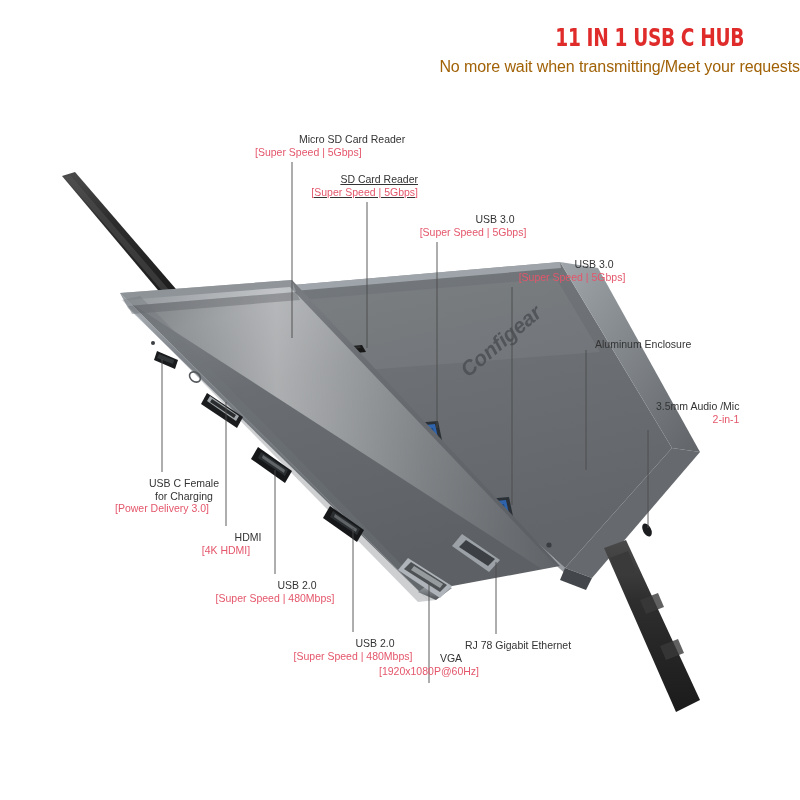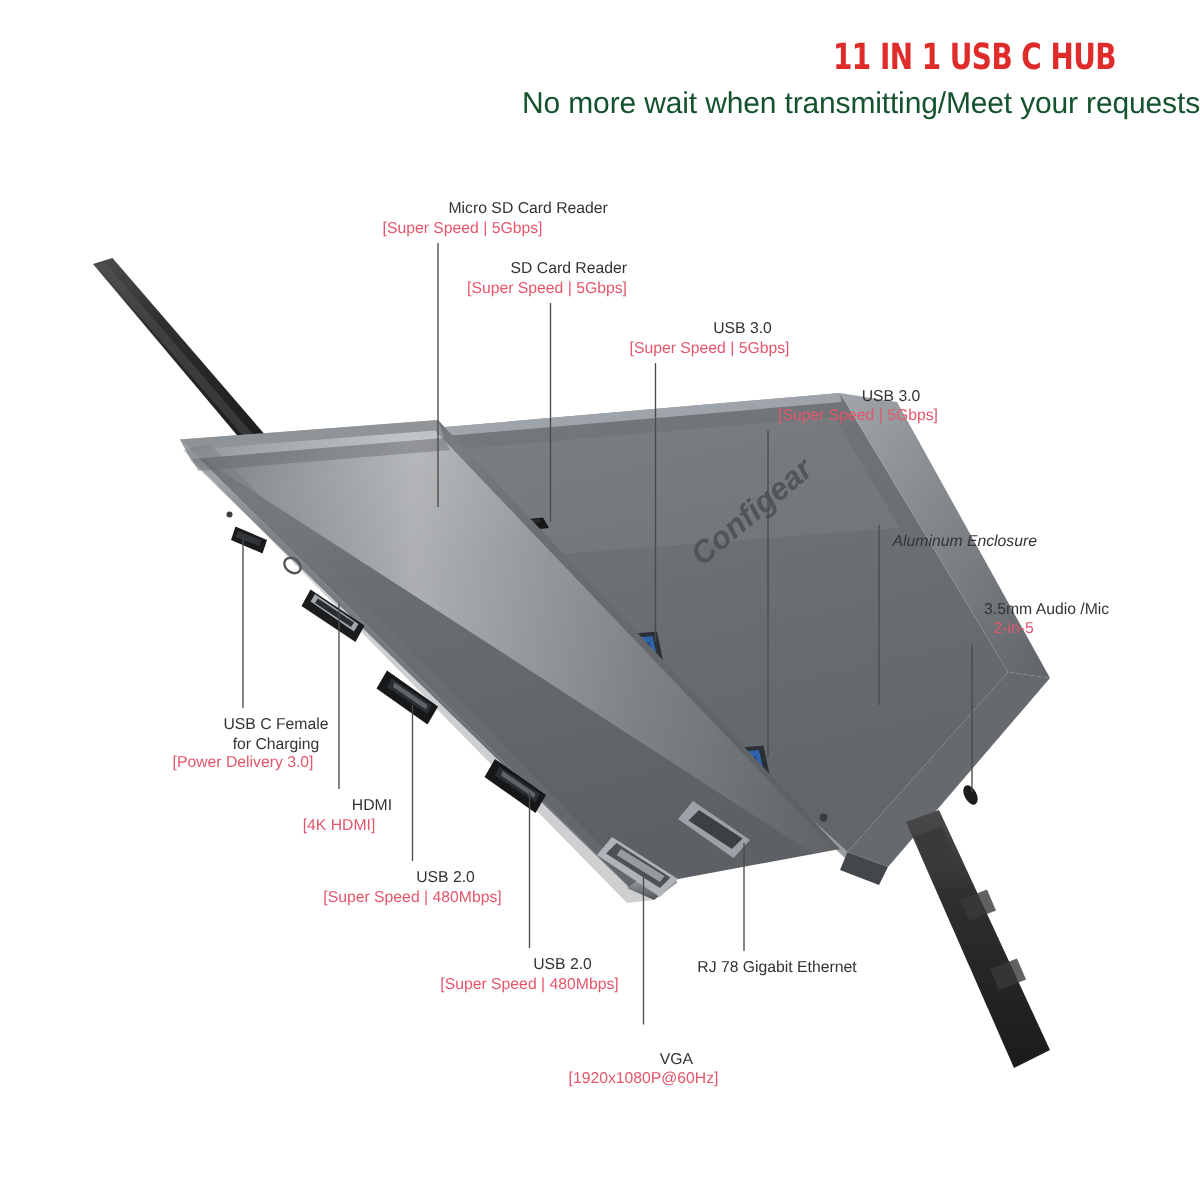--- a/index.html
+++ b/index.html
@@ -29,22 +29,22 @@
     font-size: 24px;
     font-weight: bold;
     letter-spacing: -0.4px;
     color: #e02b2b;
     font-family: "DejaVu Sans Condensed", "Liberation Sans Narrow", "Liberation Sans", sans-serif;
     transform: scaleX(0.86);
   }
   #subtitle {
     margin: 0;
     padding-top: 6px;
-    font-size: 20px;
-    color: #14532d;
+    font-size: 16px;
+    color: #a16207;
     letter-spacing: -0.1px;
     padding-left: 34px;
   }
 
   
   .callout {
     position: absolute;
     font-size: 10.5px;
     line-height: 12.6px;
     color: #333333;
@@ -266,55 +266,55 @@
     <line x1="353" y1="528" x2="353" y2="632" stroke="#4a4a4a" stroke-width="0.9"></line>
     <line x1="496" y1="562" x2="496" y2="634" stroke="#4a4a4a" stroke-width="0.9"></line>
     <line x1="429" y1="584" x2="429" y2="683" stroke="#4a4a4a" stroke-width="0.9"></line>
   </svg>
 
 <div id="callout-layer">
     <div class="callout ta-left" style="top: 133px; left: 255px; text-align: left;">
       <span class="name">Micro SD Card Reader</span>
       <span class="spec">[Super Speed | 5Gbps]</span>
     </div>
-    <div class="callout ta-right" style="top: 173px; left: 0px; width: 418px; text-align: right;">
+    <div class="callout ta-right" style="top: 173px; left: 0px; width: 418px; text-align: right; text-decoration: underline;">
       <span class="name">SD Card Reader</span>
       <span class="spec">[Super Speed | 5Gbps]</span>
     </div>
     <div class="callout ta-center" style="top: 213px; left: 323px; width: 300px; text-align: center;">
       <span class="name">USB 3.0</span>
       <span class="spec">[Super Speed | 5Gbps]</span>
     </div>
     <div class="callout ta-center" style="top: 258px; left: 422px; width: 300px; text-align: center;">
       <span class="name">USB 3.0</span>
       <span class="spec">[Super Speed | 5Gbps]</span>
     </div>
-    <div class="callout ta-left" style="top: 355px; left: 551px; text-align: left; font-style: italic;">
+    <div class="callout ta-left" style="top: 338px; left: 551px; text-align: left;">
       <span class="name">Aluminum Enclosure</span>
     </div>
-    <div class="callout ta-left" style="top: 400px; left: 612px; text-align: center;">
+    <div class="callout ta-left" style="top: 400px; left: 612px; text-align: right;">
       <span class="name">3.5mm Audio /Mic</span>
-      <span class="spec">2-in-5</span>
+      <span class="spec">2-in-1</span>
     </div>
     <div class="callout ta-center" style="top: 477px; left: 12px; width: 300px; text-align: center;">
       <span class="name">USB C Female<br>for Charging</span>
       <span class="spec">[Power Delivery 3.0]</span>
     </div>
     <div class="callout ta-center" style="top: 531px; left: 76px; width: 300px; text-align: center;">
       <span class="name">HDMI</span>
       <span class="spec">[4K HDMI]</span>
     </div>
     <div class="callout ta-center" style="top: 579px; left: 125px; width: 300px; text-align: center;">
       <span class="name">USB 2.0</span>
       <span class="spec">[Super Speed | 480Mbps]</span>
     </div>
     <div class="callout ta-center" style="top: 637px; left: 203px; width: 300px; text-align: center;">
       <span class="name">USB 2.0</span>
       <span class="spec">[Super Speed | 480Mbps]</span>
     </div>
     <div class="callout ta-center" style="top: 639px; left: 346px; width: 300px; text-align: center;">
       <span class="name">RJ 78 Gigabit Ethernet</span>
     </div>
-    <div class="callout ta-center" style="top: 700px; left: 279px; width: 300px; text-align: center;">
+    <div class="callout ta-center" style="top: 652px; left: 279px; width: 300px; text-align: center;">
       <span class="name">VGA</span>
       <span class="spec">[1920x1080P@60Hz]</span>
     </div>
   </div>
 
 </body></html>

